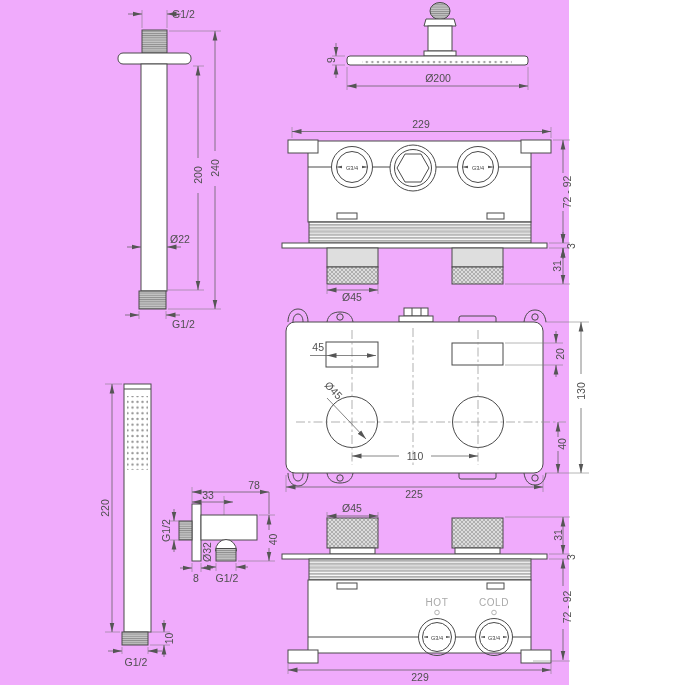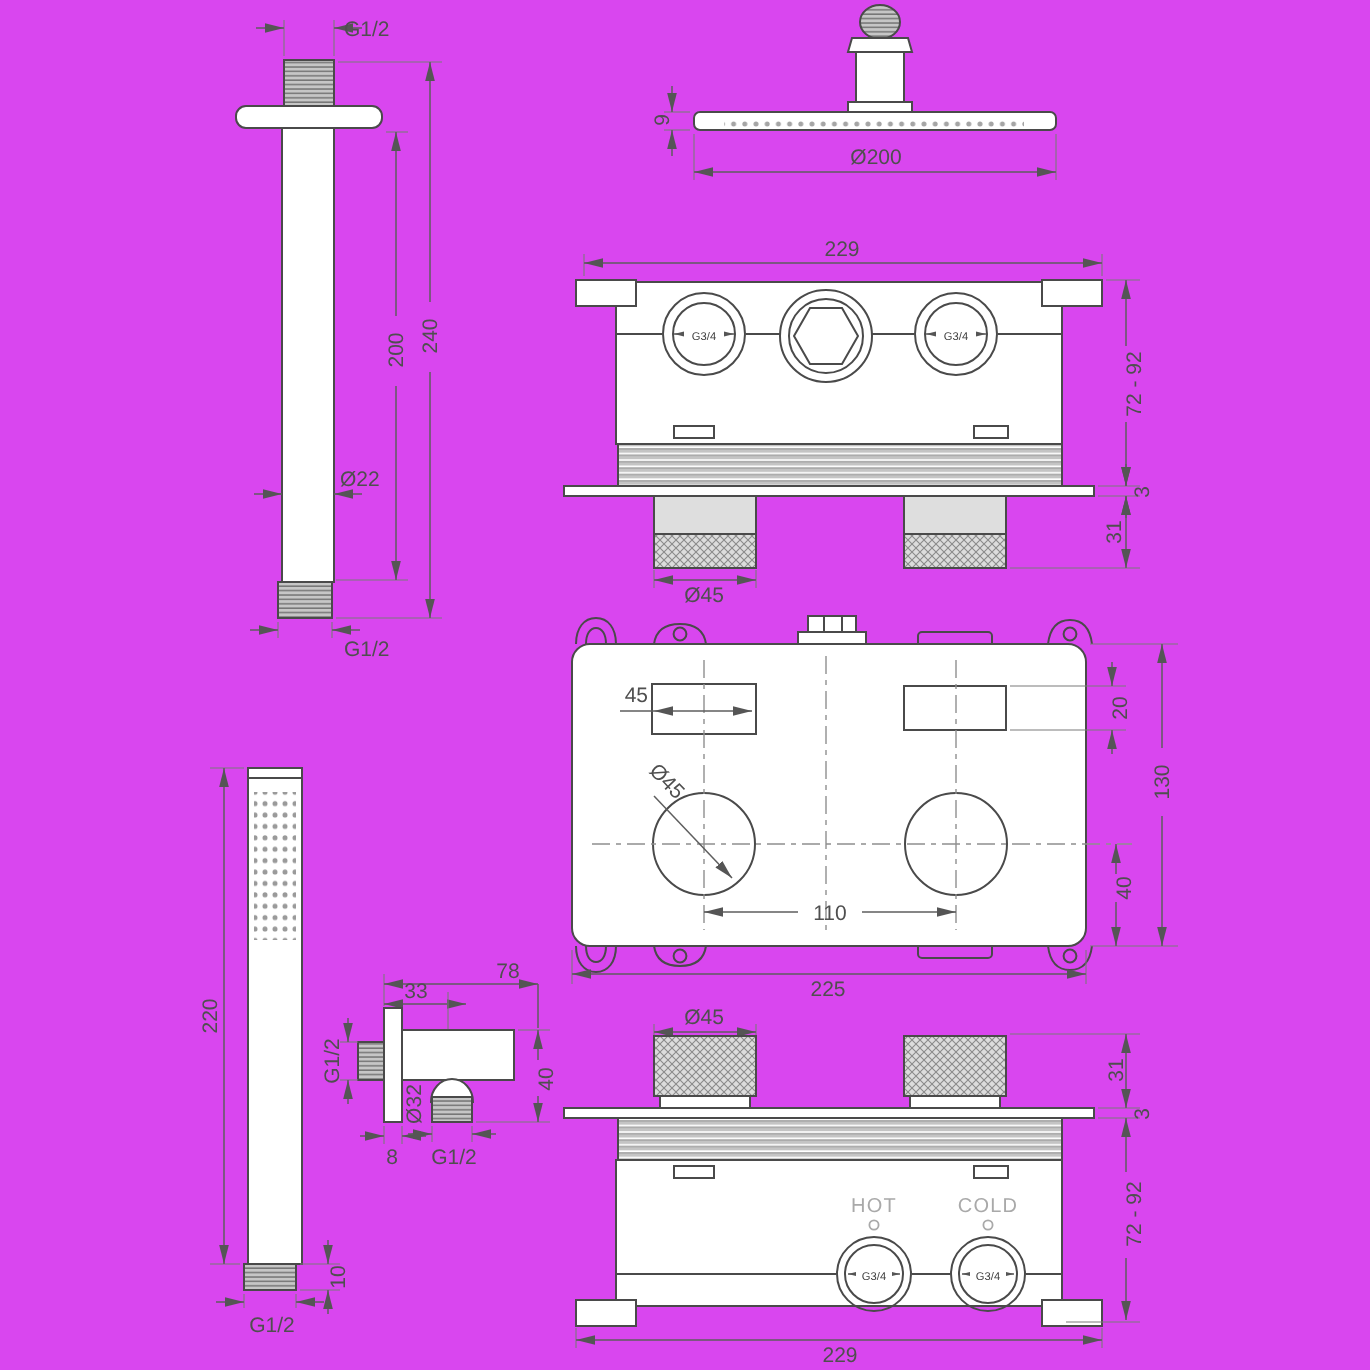--- a/index.html
+++ b/index.html
@@ -1,16 +1,16 @@
 <!DOCTYPE html>
 <html><head>
 <meta charset="utf-8">
 <style>
   html,body{margin:0;padding:0;background:#ffffff;}
-  .stage{width:685px;height:685px;position:relative;background:#d946ef;}
+  .stage{width:569px;height:685px;position:relative;background:#f0abfc;}
   svg{display:block;}
   
   .s  {stroke:#4a4a4a;stroke-width:1;fill:#fff;}
   .sn {stroke:#4a4a4a;stroke-width:1;fill:none;}
   .sf {stroke:#4a4a4a;stroke-width:1;}
   
   .d  {stroke:#5e5e5e;stroke-width:.75;fill:none;}
   .de {stroke:#7a7a7a;stroke-width:.55;fill:none;}
   
   .cl {stroke:#8f8f8f;stroke-width:.7;fill:none;stroke-dasharray:9 3 2.5 3;}

